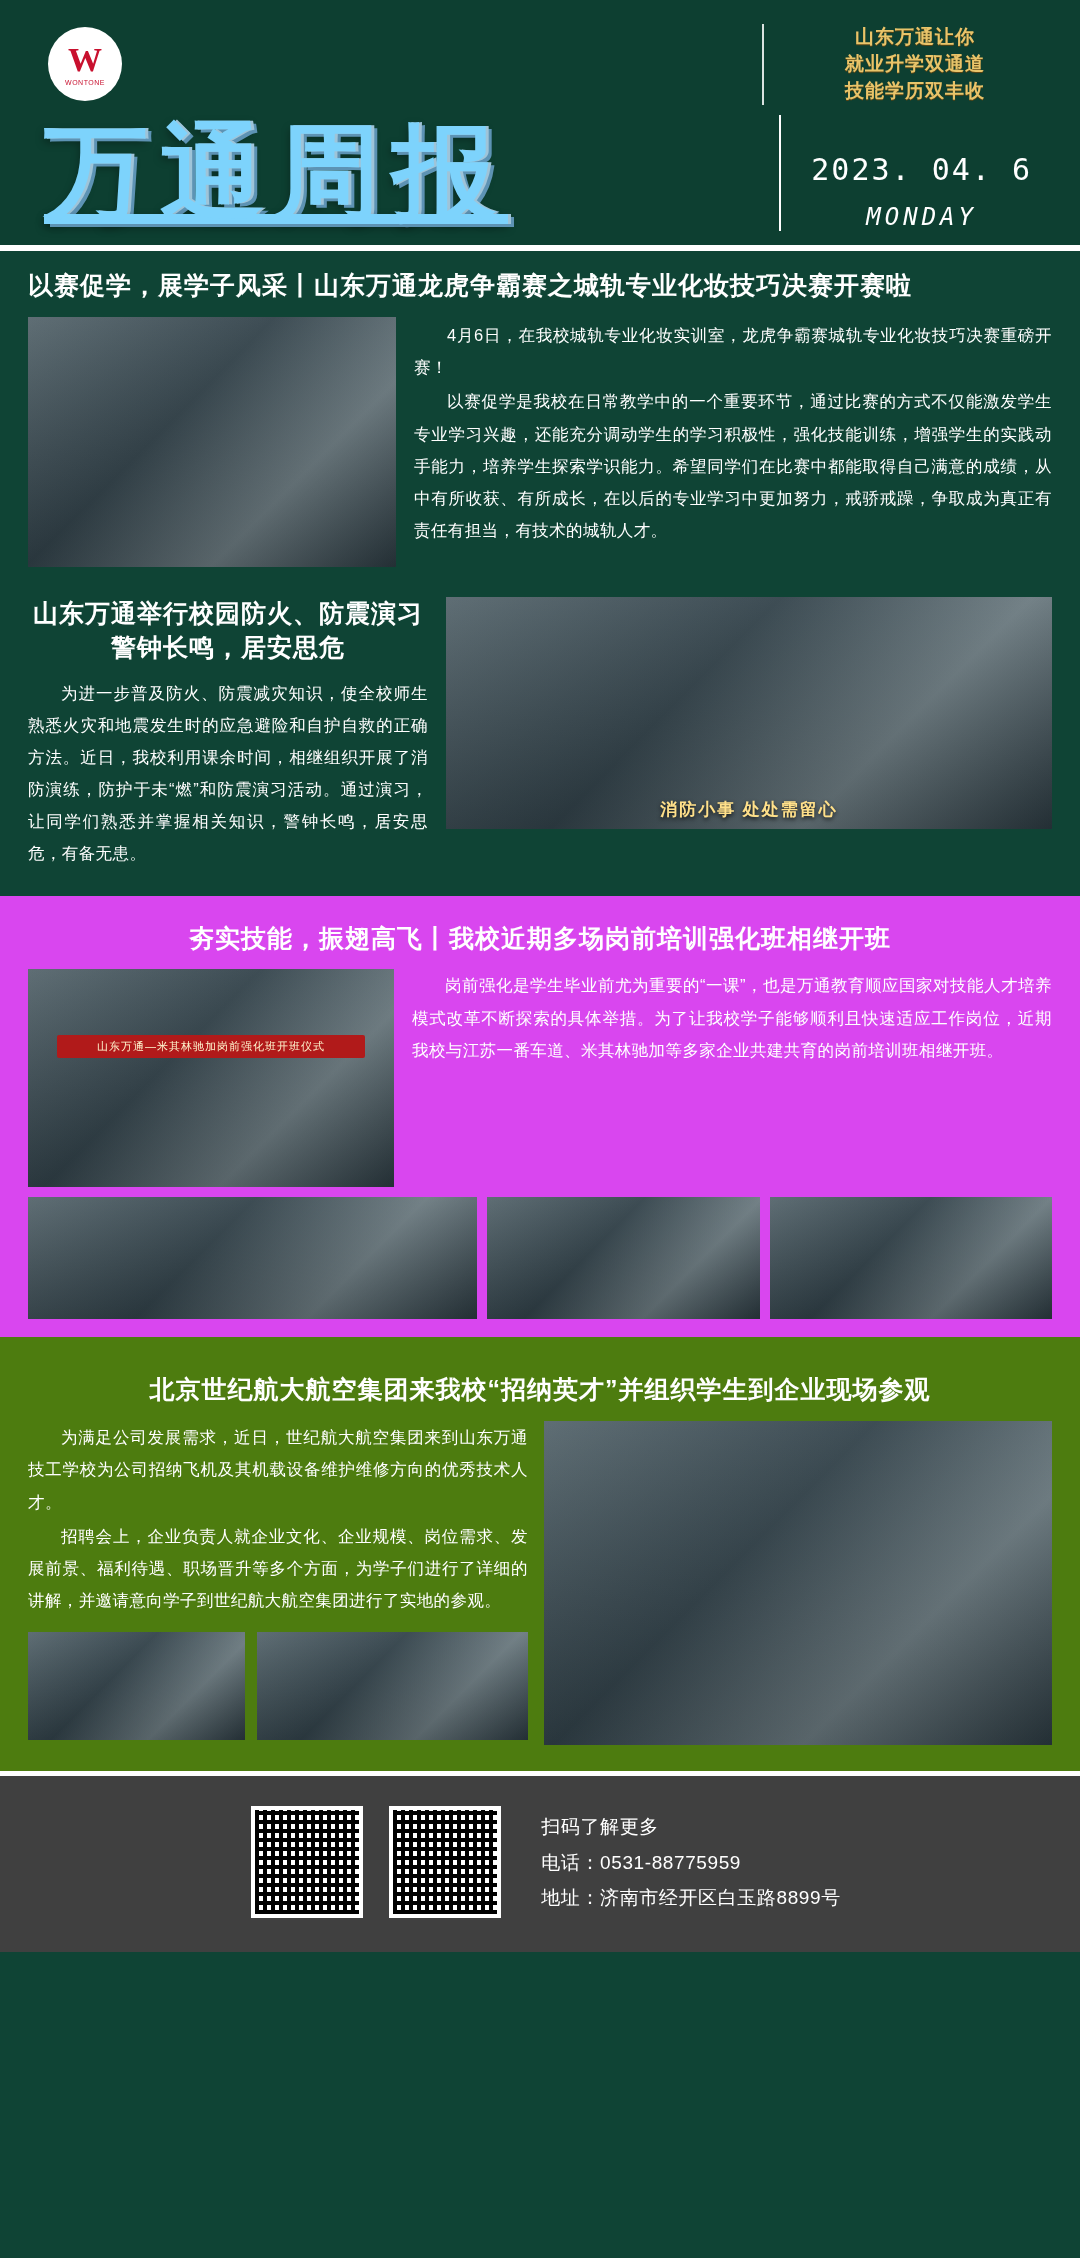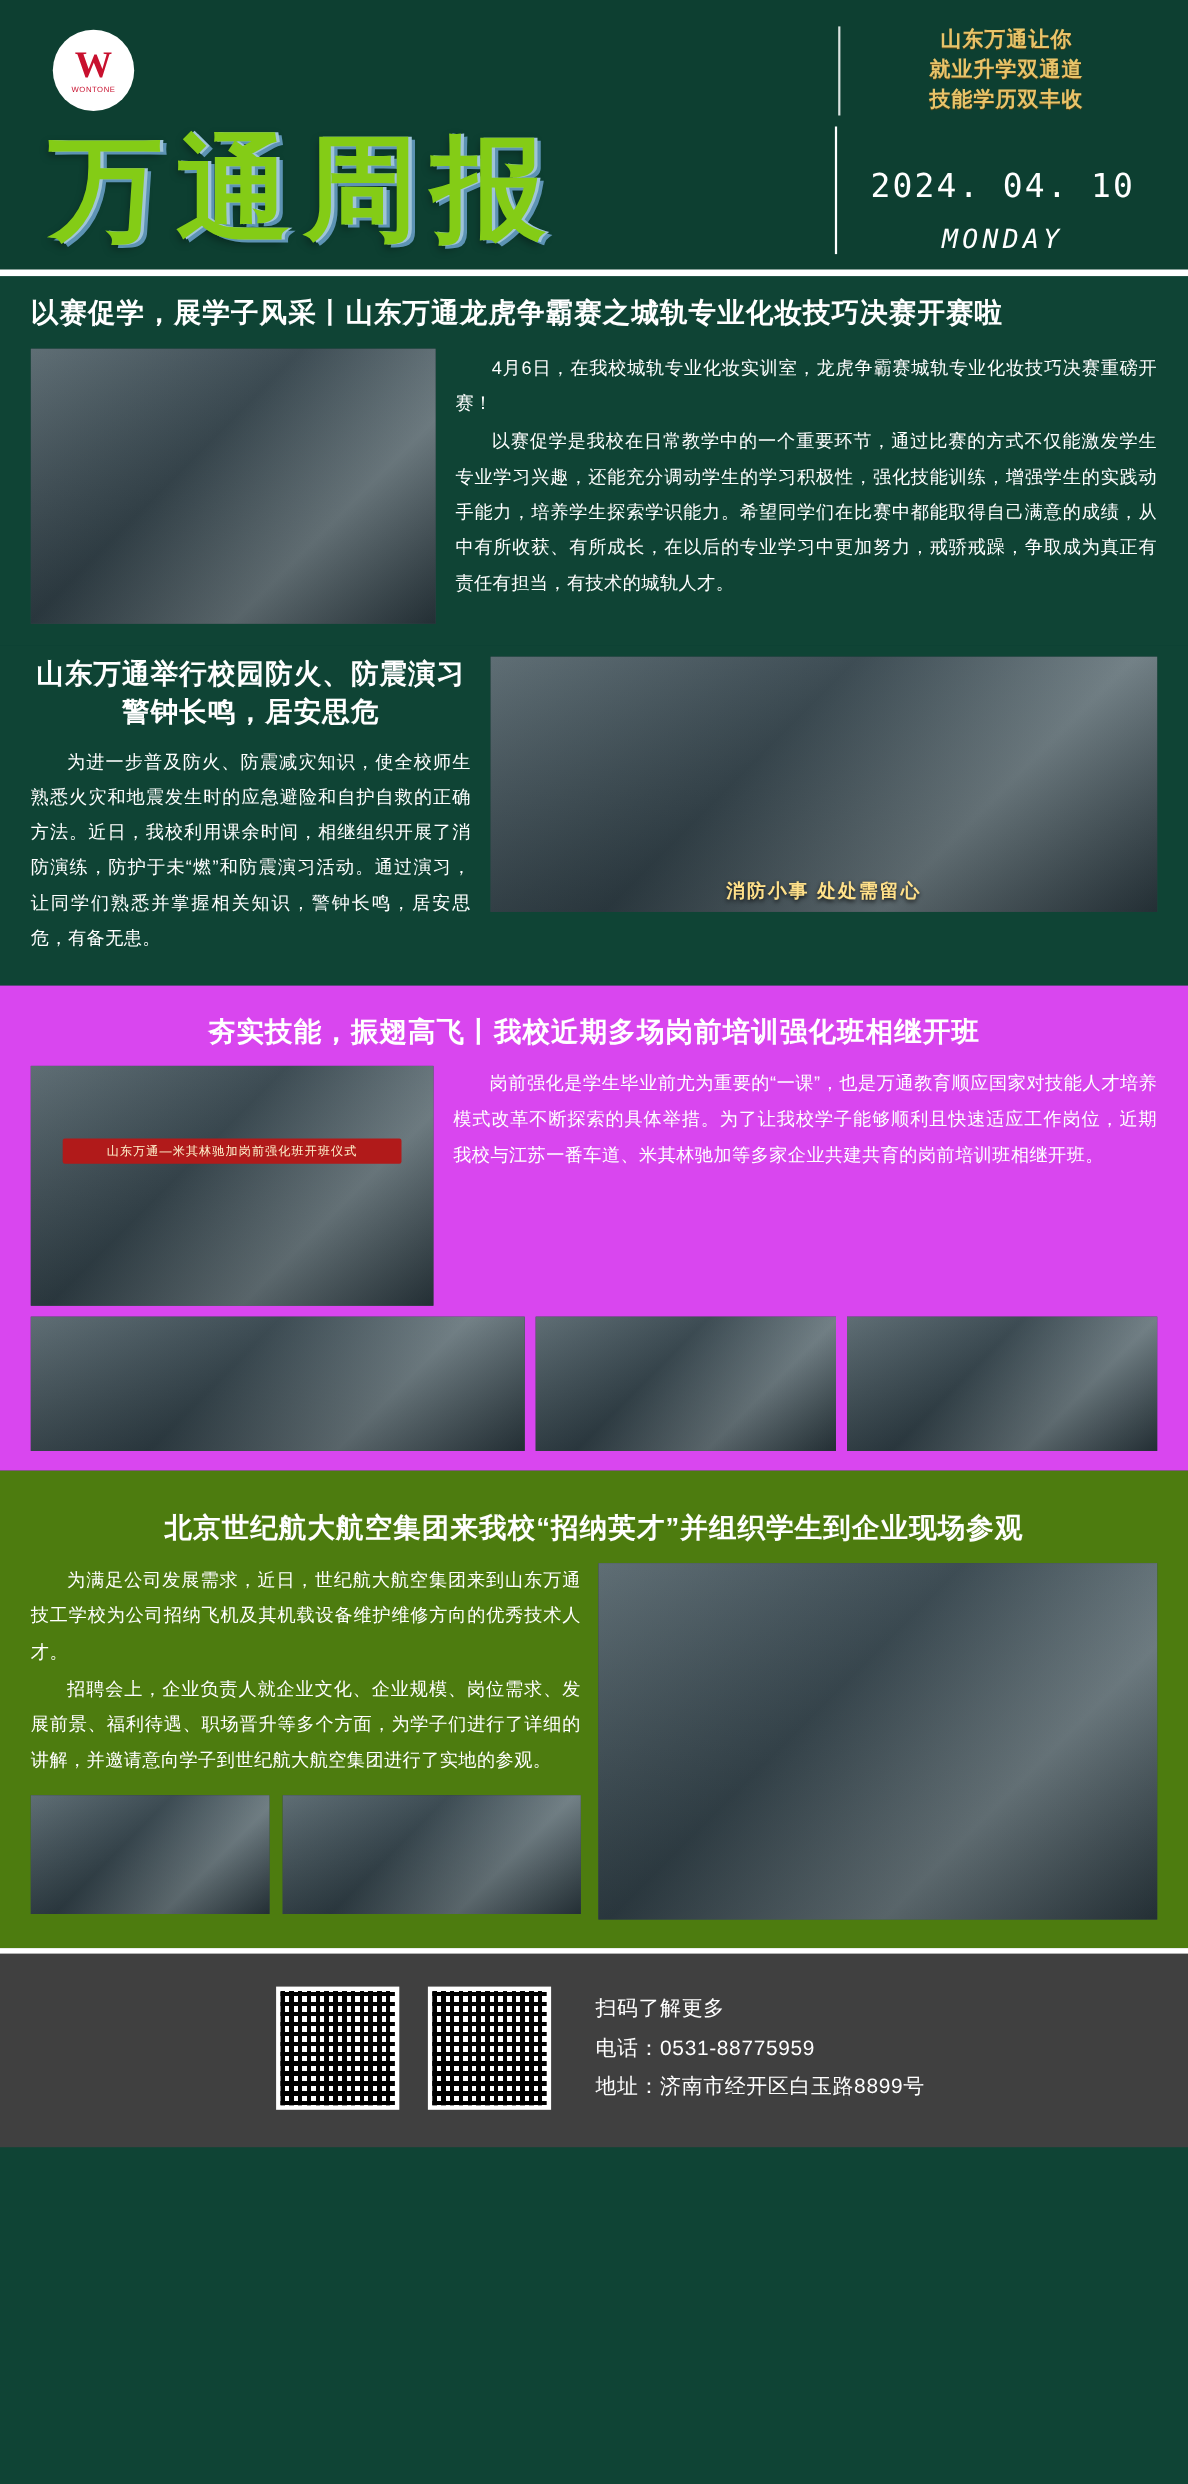--- a/index.html
+++ b/index.html
@@ -97,28 +97,29 @@
   .header-main {
     display: flex;
     align-items: flex-start;
     padding: 10px 40px 0 44px;
     position: relative;
   }
   .masthead {
     font-family: "Liberation Serif", serif;
     font-size: 104px;
     font-weight: bold;
-    color: #84cc16;
+    color: #7dd3fc;
     letter-spacing: 12px;
     line-height: 1.12;
     text-shadow:
        3px 0 0 #9fc4d8,
        6px 3px 0 #5d93b4,
        0 4px 8px rgba(0,0,0,.35);
     flex: none;
+    text-decoration: underline;
   }
   .header-right {
     margin-left: auto;
     padding-top: 36px;
     padding-right: 8px;
     text-align: center;
     border-left: 2px solid #ffffff;
     padding-left: 30px;
     align-self: stretch;
     display: flex;
@@ -301,21 +302,21 @@
       <div class="slogan">
         <div>山东万通让你</div>
         <div>就业升学双通道</div>
         <div>技能学历双丰收</div>
       </div>
     </div>
 
     <div class="header-main">
       <div class="masthead">万通周报</div>
       <div class="header-right">
-        <div class="date-line">2024. 04. 10</div>
+        <div class="date-line">2023. 04. 6</div>
         <div class="weekday-line">MONDAY</div>
       </div>
     </div>
     <div class="header-rule"></div>
   </div>
 
   <div class="section s1">
     <div class="sec-title-bar">
       <div class="sec-title">以赛促学，展学子风采丨山东万通龙虎争霸赛之城轨专业化妆技巧决赛开赛啦</div>
     </div>

